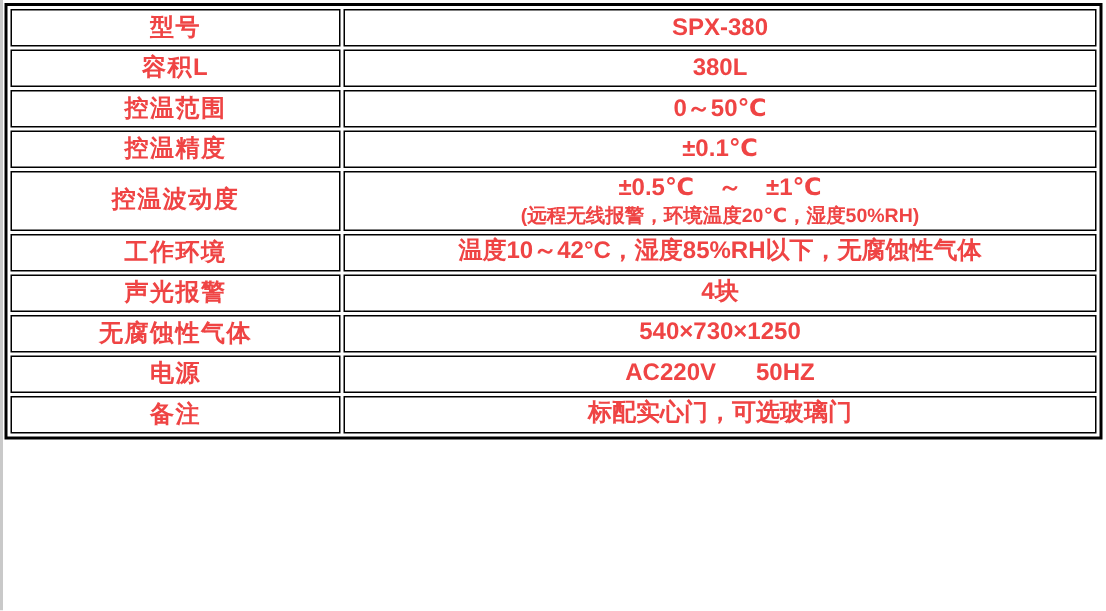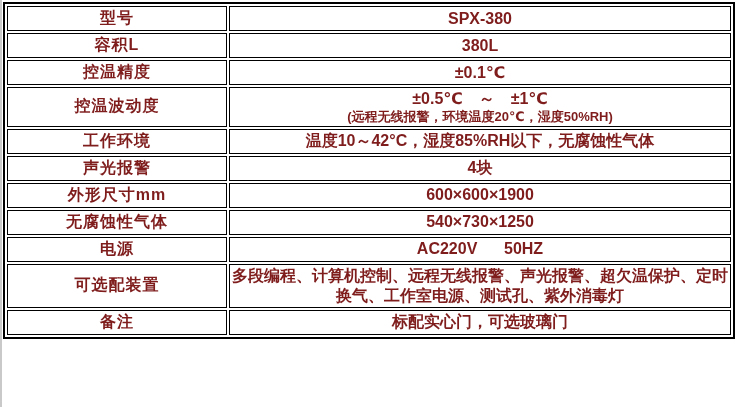--- a/index.html
+++ b/index.html
@@ -37,21 +37,21 @@
     border: 2px solid #000000;
     background: #ffffff;
     table-layout: fixed;
   }
 
   td {
     border: 1.5px solid #000000;
     background: #ffffff;
     text-align: center;
     vertical-align: middle;
-    color: #7f1d1d;
+    color: #ef4444;
     font-weight: bold;
     padding: 1px 2px;
   }
 
   td.label-cell {
     width: 220px;
     height: 24px;
     font-size: 16px;
     letter-spacing: 1px;
   }
@@ -84,20 +84,26 @@
             <div class="value-text">SPX-380</div>
           </td>
         </tr>
         <tr>
           <td class="label-cell">容积L</td>
           <td class="value-cell">
             <div class="value-text">380L</div>
           </td>
         </tr>
         <tr>
+          <td class="label-cell">控温范围</td>
+          <td class="value-cell">
+            <div class="value-text">0～50℃</div>
+          </td>
+        </tr>
+        <tr>
           <td class="label-cell">控温精度</td>
           <td class="value-cell">
             <div class="value-text">±0.1℃</div>
           </td>
         </tr>
         <tr>
           <td class="label-cell">控温波动度</td>
           <td class="value-cell">
             <div class="value-text">±0.5℃　～　±1℃</div>
             <div class="note">(远程无线报警，环境温度20℃，湿度50%RH)</div>
@@ -109,41 +115,29 @@
             <div class="value-text">温度10～42°C，湿度85%RH以下，无腐蚀性气体</div>
           </td>
         </tr>
         <tr>
           <td class="label-cell">声光报警</td>
           <td class="value-cell">
             <div class="value-text">4块</div>
           </td>
         </tr>
         <tr>
-          <td class="label-cell">外形尺寸mm</td>
-          <td class="value-cell">
-            <div class="value-text">600×600×1900</div>
-          </td>
-        </tr>
-        <tr>
           <td class="label-cell">无腐蚀性气体</td>
           <td class="value-cell">
             <div class="value-text">540×730×1250</div>
           </td>
         </tr>
         <tr>
           <td class="label-cell">电源</td>
           <td class="value-cell">
             <div class="value-text">AC220V      50HZ</div>
-          </td>
-        </tr>
-        <tr>
-          <td class="label-cell">可选配装置</td>
-          <td class="value-cell">
-            <div class="value-text">多段编程、计算机控制、远程无线报警、声光报警、超欠温保护、定时换气、工作室电源、测试孔、紫外消毒灯</div>
           </td>
         </tr>
         <tr>
           <td class="label-cell">备注</td>
           <td class="value-cell">
             <div class="value-text">标配实心门，可选玻璃门</div>
           </td>
         </tr>
       </tbody>
   </table>

